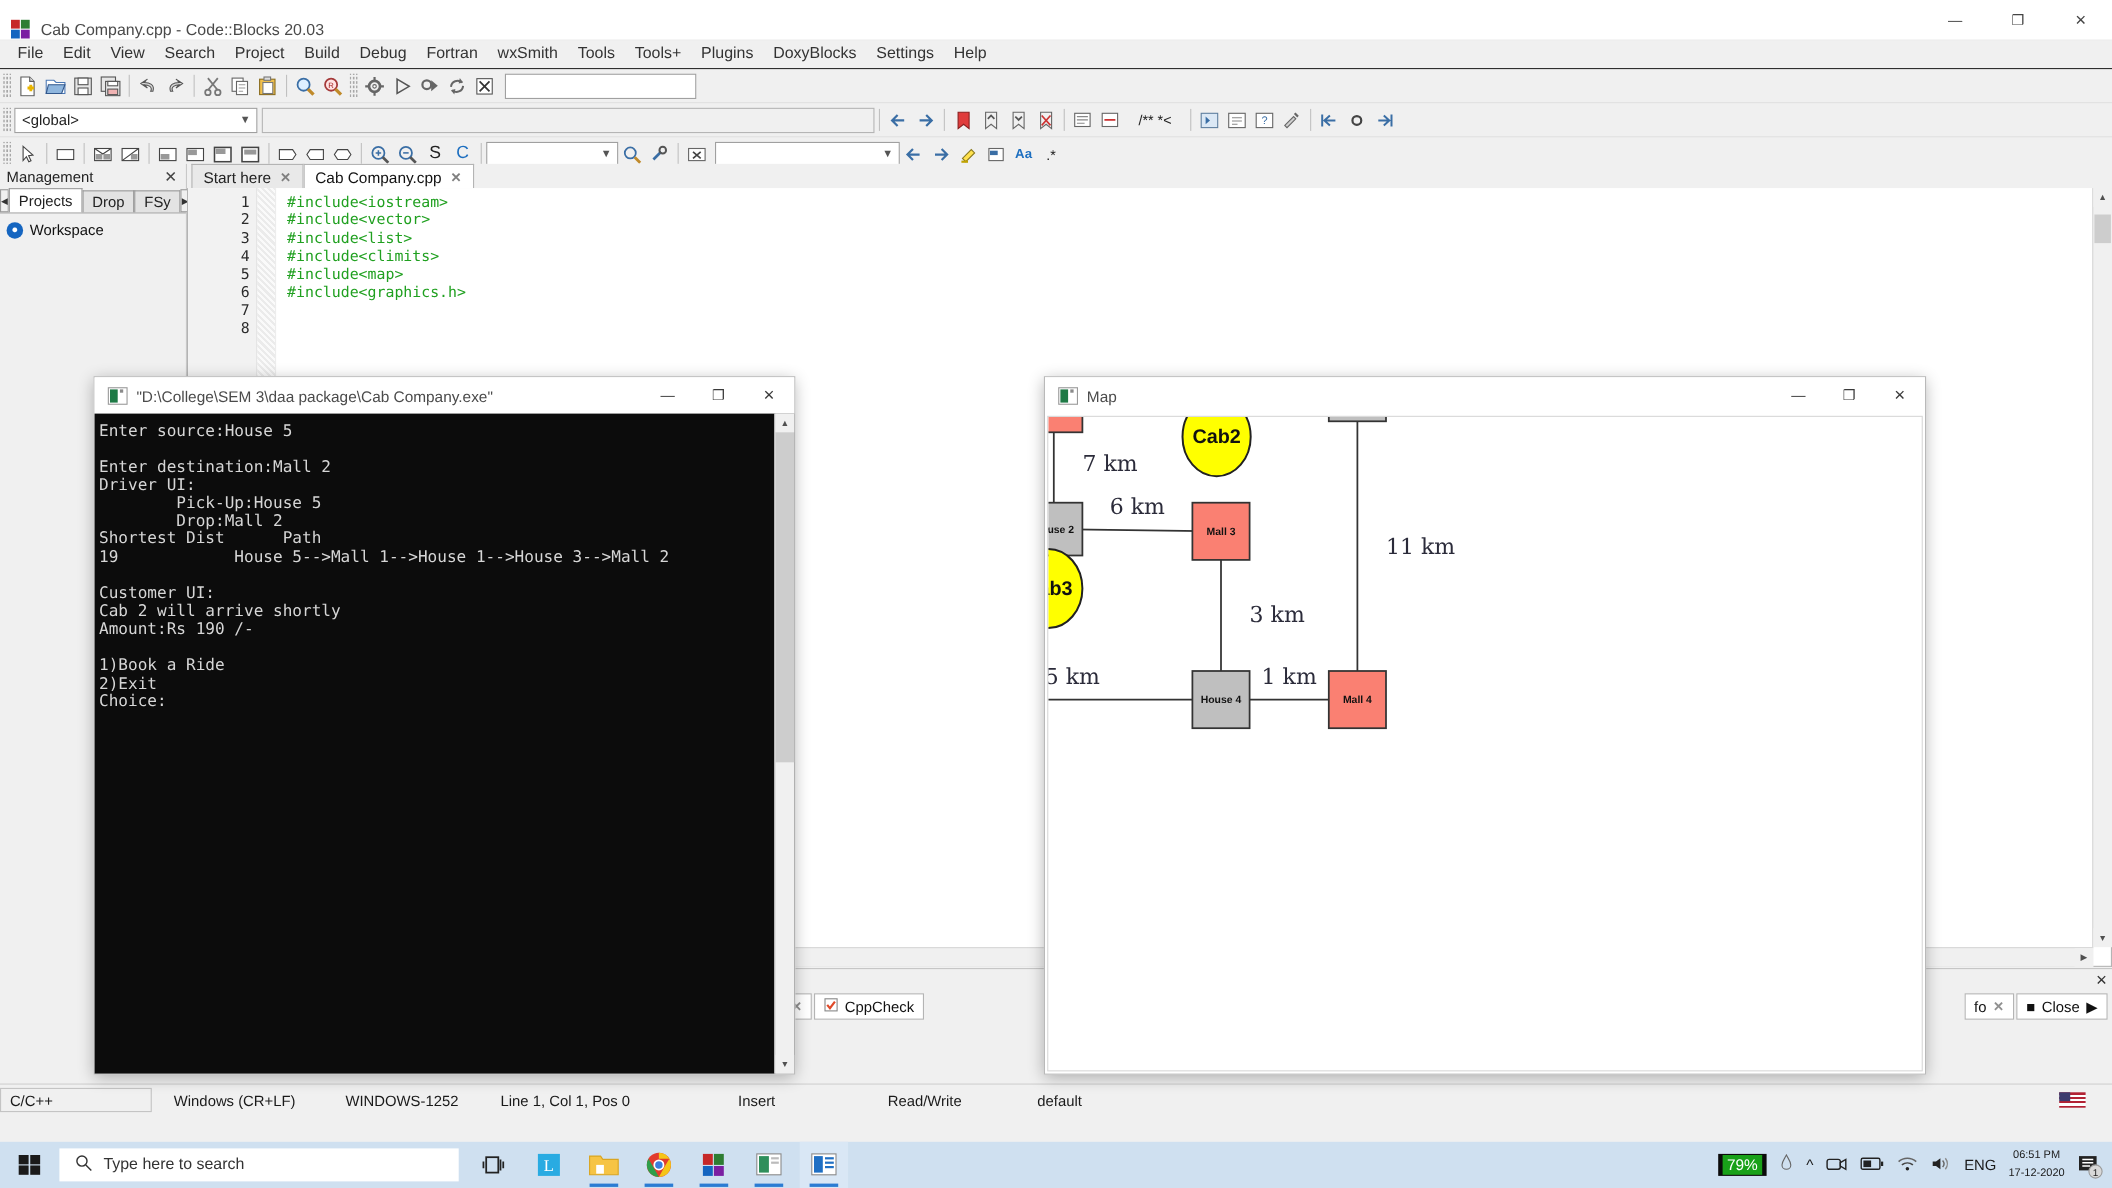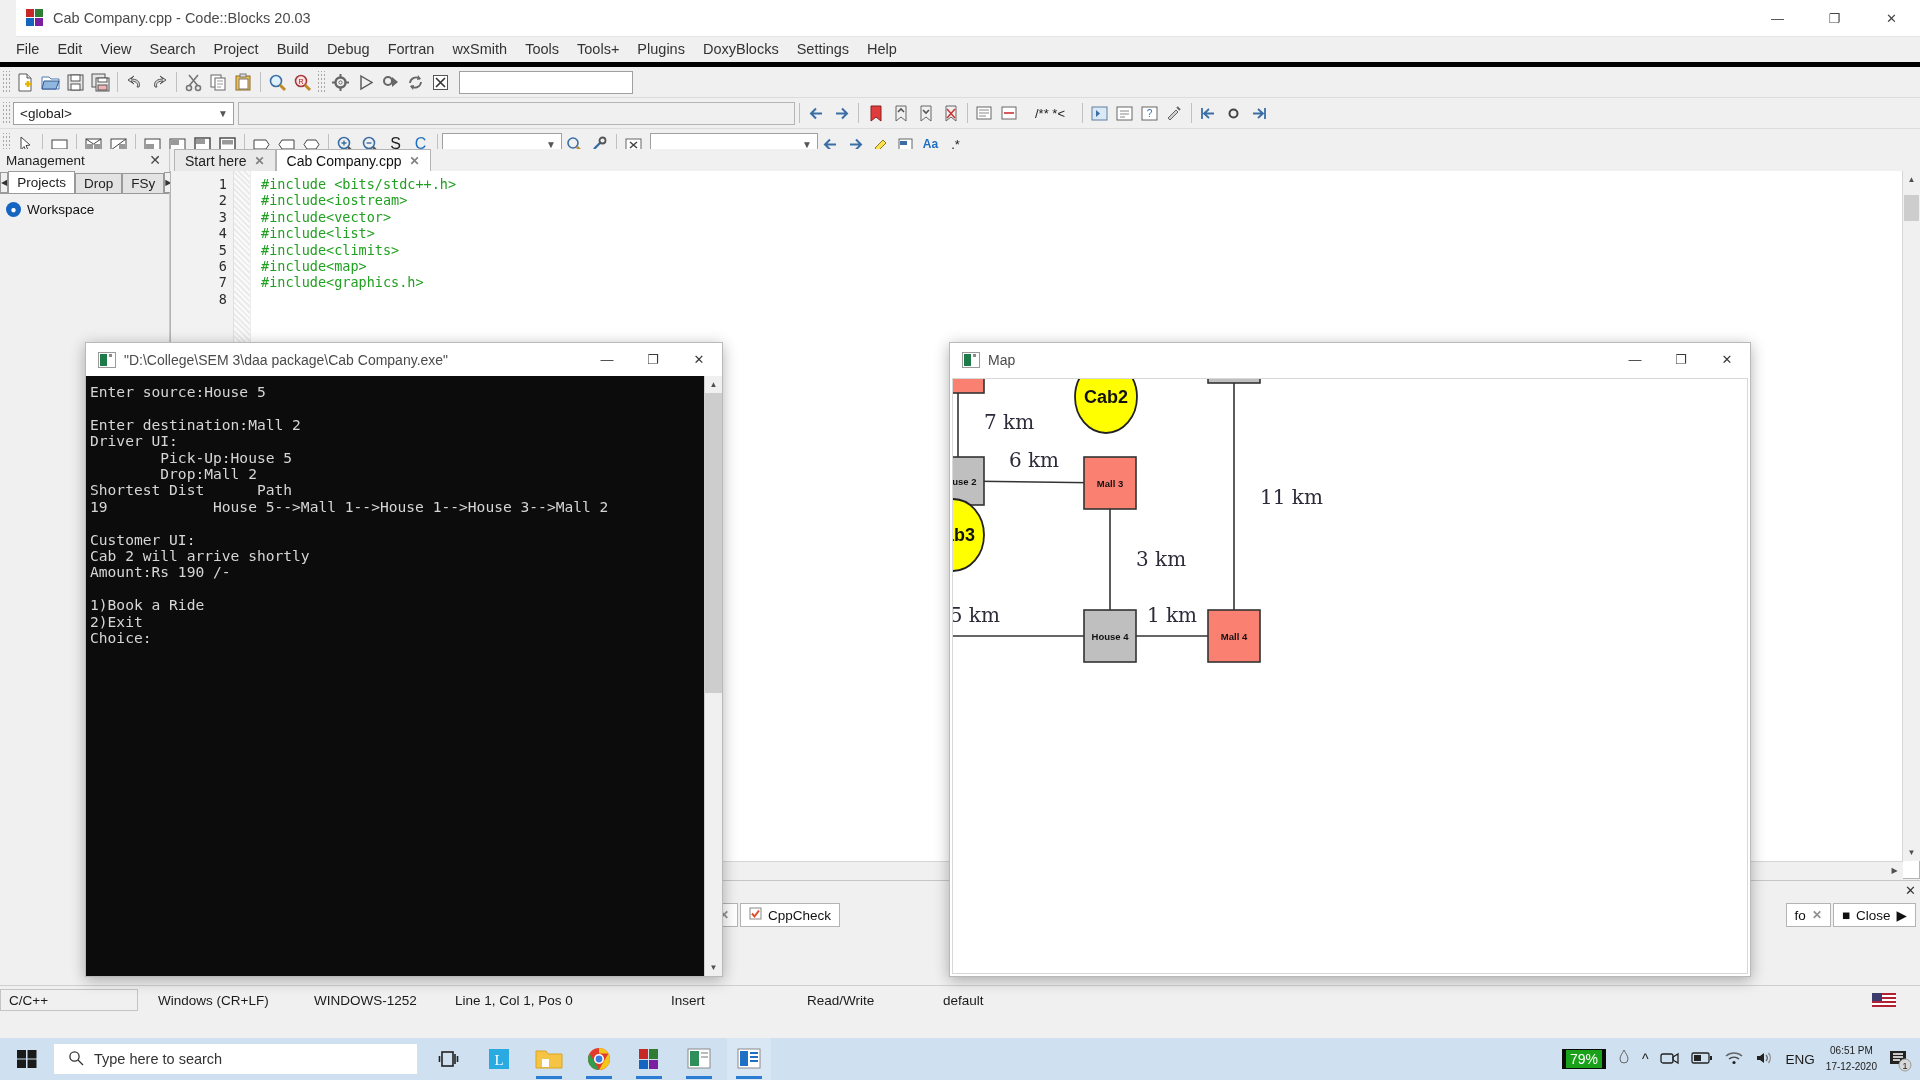--- a/index.html
+++ b/index.html
@@ -6,36 +6,36 @@
   body{
     width:1920px;height:1080px;overflow:hidden;position:relative;
     font-family:"Liberation Sans", sans-serif;
     font-size:14px;color:#111;background:#f0f0f0;
     -webkit-font-smoothing:antialiased;
   }
   
   #cb-window{position:absolute;left:0;top:0;width:1920px;height:1014px;background:#f0f0f0;}
 
   
-  .cb-titlebar{height:36px;background:#ffffff;display:flex;align-items:center;
-     border-bottom:1px solid #e6e6e6;margin-left:16px;}
+  .cb-titlebar{height:36px;background:#ffffff;display:flex;align-items:flex-end;
+     border-bottom:1px solid #e6e6e6;}
   .cb-logo{width:18px;height:18px;margin-left:10px;margin-right:9px;position:relative;}
   .cb-logo i{position:absolute;width:8px;height:8px;display:block;}
   .cb-logo i:nth-child(1){left:0;top:0;background:#c62828;}
   .cb-logo i:nth-child(2){left:9px;top:0;background:#2e7d32;}
   .cb-logo i:nth-child(3){left:0;top:9px;background:#1565c0;}
   .cb-logo i:nth-child(4){left:9px;top:9px;background:#7b1fa2;}
   .cb-title{font-size:14.5px;color:#4a4a4a;}
   .cb-winbtns{margin-left:auto;display:flex;height:36px;}
   .cb-winbtn{width:57px;height:36px;display:flex;align-items:center;justify-content:center;
      color:#444;font-size:13px;}
 
   
   .cb-menubar{height:25px;display:flex;align-items:center;padding-left:7px;background:#f0f0f0;
-     border-bottom:5px solid #000000;}
+     border-bottom:1px solid #000000;}
   .cb-menu{padding:3px 9px;font-size:14.5px;color:#333;line-height:17px;}
 
   
   .cb-toolbar{height:30px;display:flex;align-items:center;background:#f0f0f0;
       border-bottom:1px solid #dcdcdc;}
   .grip{width:7px;height:22px;margin:0 3px;
       background-image:radial-gradient(#9a9a9a 1px, transparent 1px);
       background-size:3px 4px;background-position:2px 2px;opacity:.85;}
   .tbsep{width:1px;height:20px;background:#c0c0c0;margin:0 4px;}
   .tbtn{width:25px;height:25px;display:flex;align-items:center;justify-content:center;}
@@ -593,21 +593,20 @@
         <div>2</div>
         <div>3</div>
         <div>4</div>
         <div>5</div>
         <div>6</div>
         <div>7</div>
         <div>8</div>
       </div>
       <div class="fold"></div>
       <div class="codelines">
-        <div class="pp">#include &lt;bits/stdc++.h&gt;</div>
         <div class="pp">#include&lt;iostream&gt;</div>
         <div class="pp">#include&lt;vector&gt;</div>
         <div class="pp">#include&lt;list&gt;</div>
         <div class="pp">#include&lt;climits&gt;</div>
         <div class="pp">#include&lt;map&gt;</div>
         <div class="pp">#include&lt;graphics.h&gt;</div>
       </div>
     </div>
     <div class="vscroll">
       <div class="sc-arrow" style="top:0;">▲</div>

